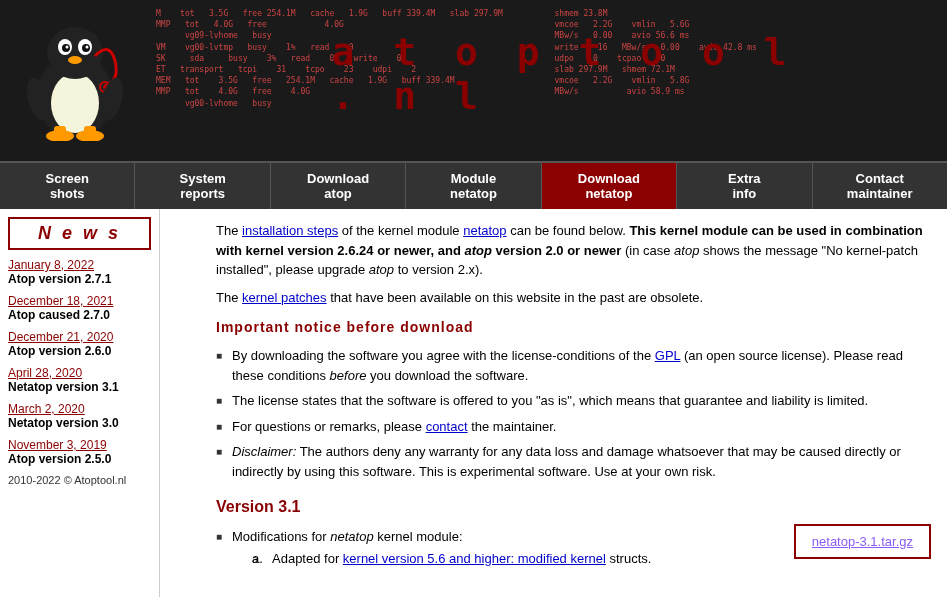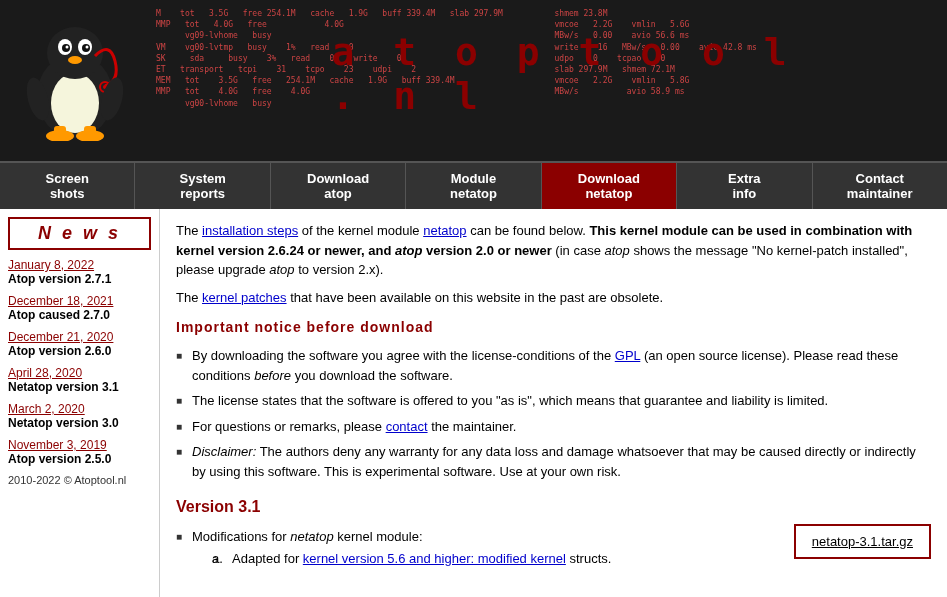--- a/index.html
+++ b/index.html
@@ -12,21 +12,21 @@
     .header-title { position: absolute; top: 30px; left: 50%; transform: translateX(-30%); color: #8b0000; font-size: 38px; font-weight: bold; letter-spacing: 8px; font-family: monospace; }
     .header-right { flex: 1; padding: 4px 6px; color: #fff; font-family: monospace; font-size: 9px; line-height: 1.4; overflow: hidden; }
 
     
     .navbar { display: flex; background: #333; border-top: 2px solid #555; }
     .nav-item { flex: 1; text-align: center; padding: 8px 4px; color: #fff; font-weight: bold; font-size: 13px; cursor: pointer; border-right: 1px solid #555; text-decoration: none; }
     .nav-item.active { background: #8b0000; }
     .nav-item:last-child { border-right: none; }
 
     
-    .main { display: flex; }
+    .main { display: flex; gap: 40px; }
 
     
     .sidebar { width: 160px; min-width: 160px; padding: 8px; border-right: 1px solid #ccc; }
     .sidebar-news-title { text-align: center; font-size: 18px; font-weight: bold; color: #8b0000; border: 2px solid #8b0000; padding: 4px; margin-bottom: 8px; font-style: italic; letter-spacing: 3px; }
     .news-item { margin-bottom: 8px; }
     .news-date { color: #8b0000; font-size: 12px; cursor: pointer; text-decoration: underline; }
     .news-version { font-size: 12px; font-weight: bold; }
     .sidebar-footer { font-size: 11px; color: #333; margin-top: 8px; }
 
     
@@ -35,21 +35,21 @@
     .content a { color: #0000cc; text-decoration: underline; }
 
     .important-title { color: #8b0000; font-weight: bold; font-size: 14px; margin: 12px 0 8px 0; letter-spacing: 1px; }
     .bullet-list { list-style: none; padding: 0; margin: 0 0 12px 0; }
     .bullet-list li { padding: 3px 0 3px 16px; position: relative; font-size: 13px; line-height: 1.5; }
     .bullet-list li::before { content: '■'; position: absolute; left: 0; color: #333; font-size: 10px; top: 5px; }
 
     .version-title { color: #8b0000; font-size: 16px; font-weight: bold; margin: 14px 0 8px 0; }
 
     .download-box { float: right; border: 2px solid #8b0000; padding: 8px 16px; margin: 0 0 8px 16px; }
-    .download-box a { color: #000000; text-decoration: underline; font-size: 13px; }
+    .download-box a { color: #8b5cf6; text-decoration: underline; font-size: 13px; }
 
     .sub-list { list-style: none; padding: 0 0 0 20px; margin: 0; }
     .sub-list li { padding: 2px 0 2px 16px; position: relative; font-size: 13px; line-height: 1.5; }
     .sub-list li::before { content: 'a.'; position: absolute; left: 0; color: #333; }
 
     
     .tux-container { width: 110px; height: 120px; }
   </style>
 </head>
 <body>

